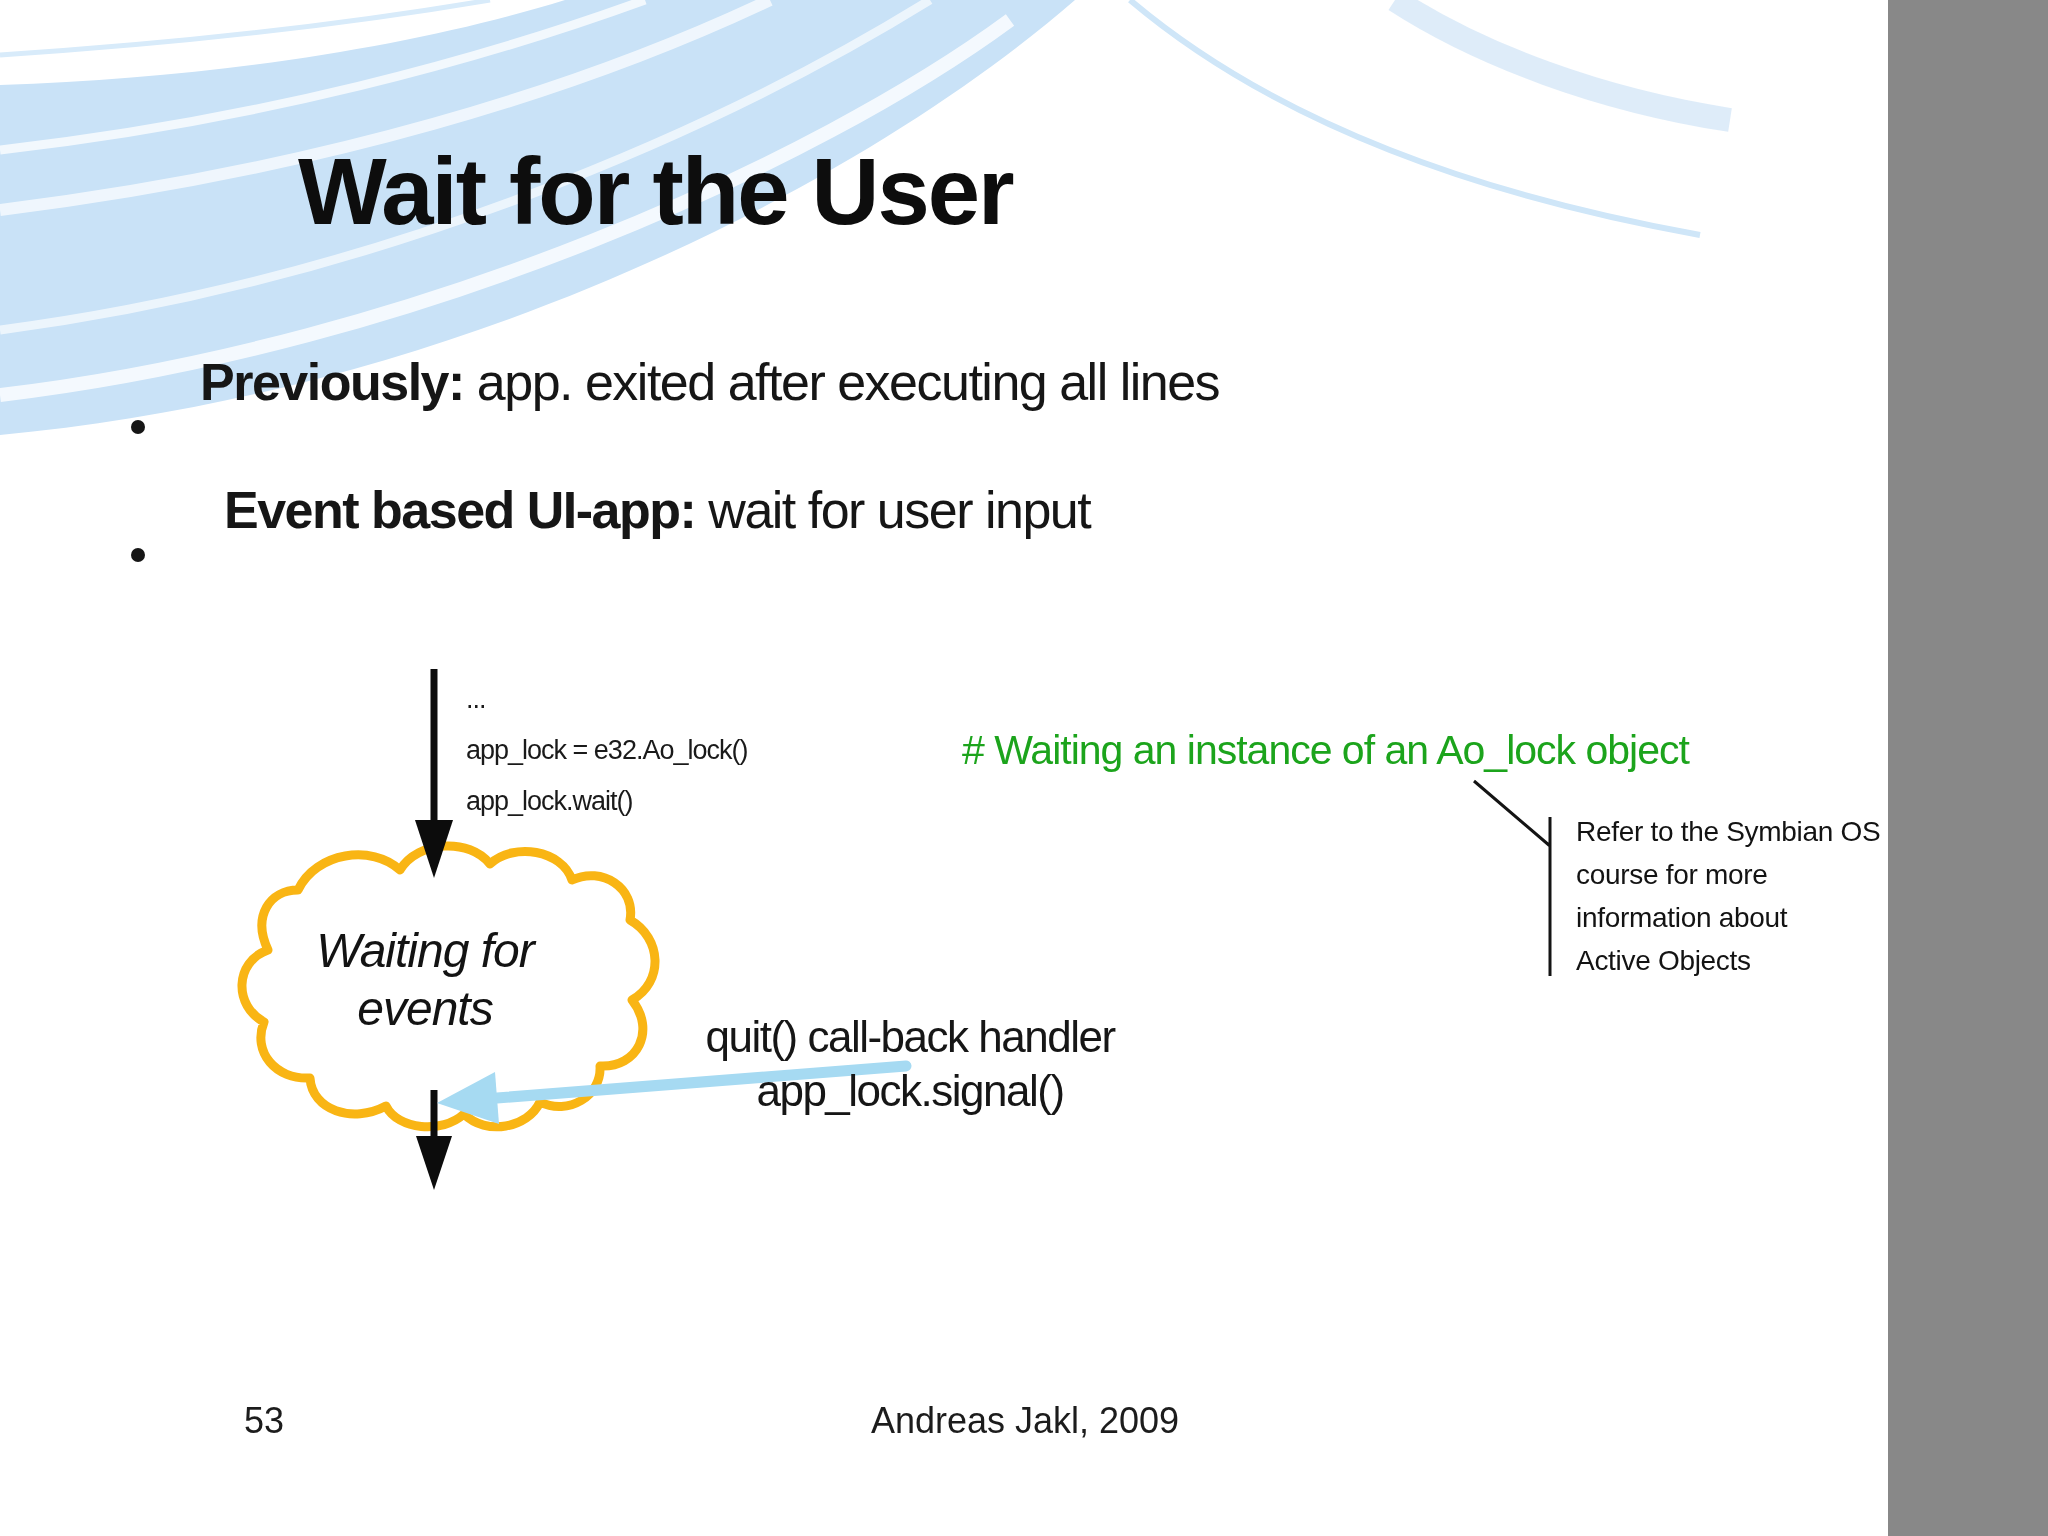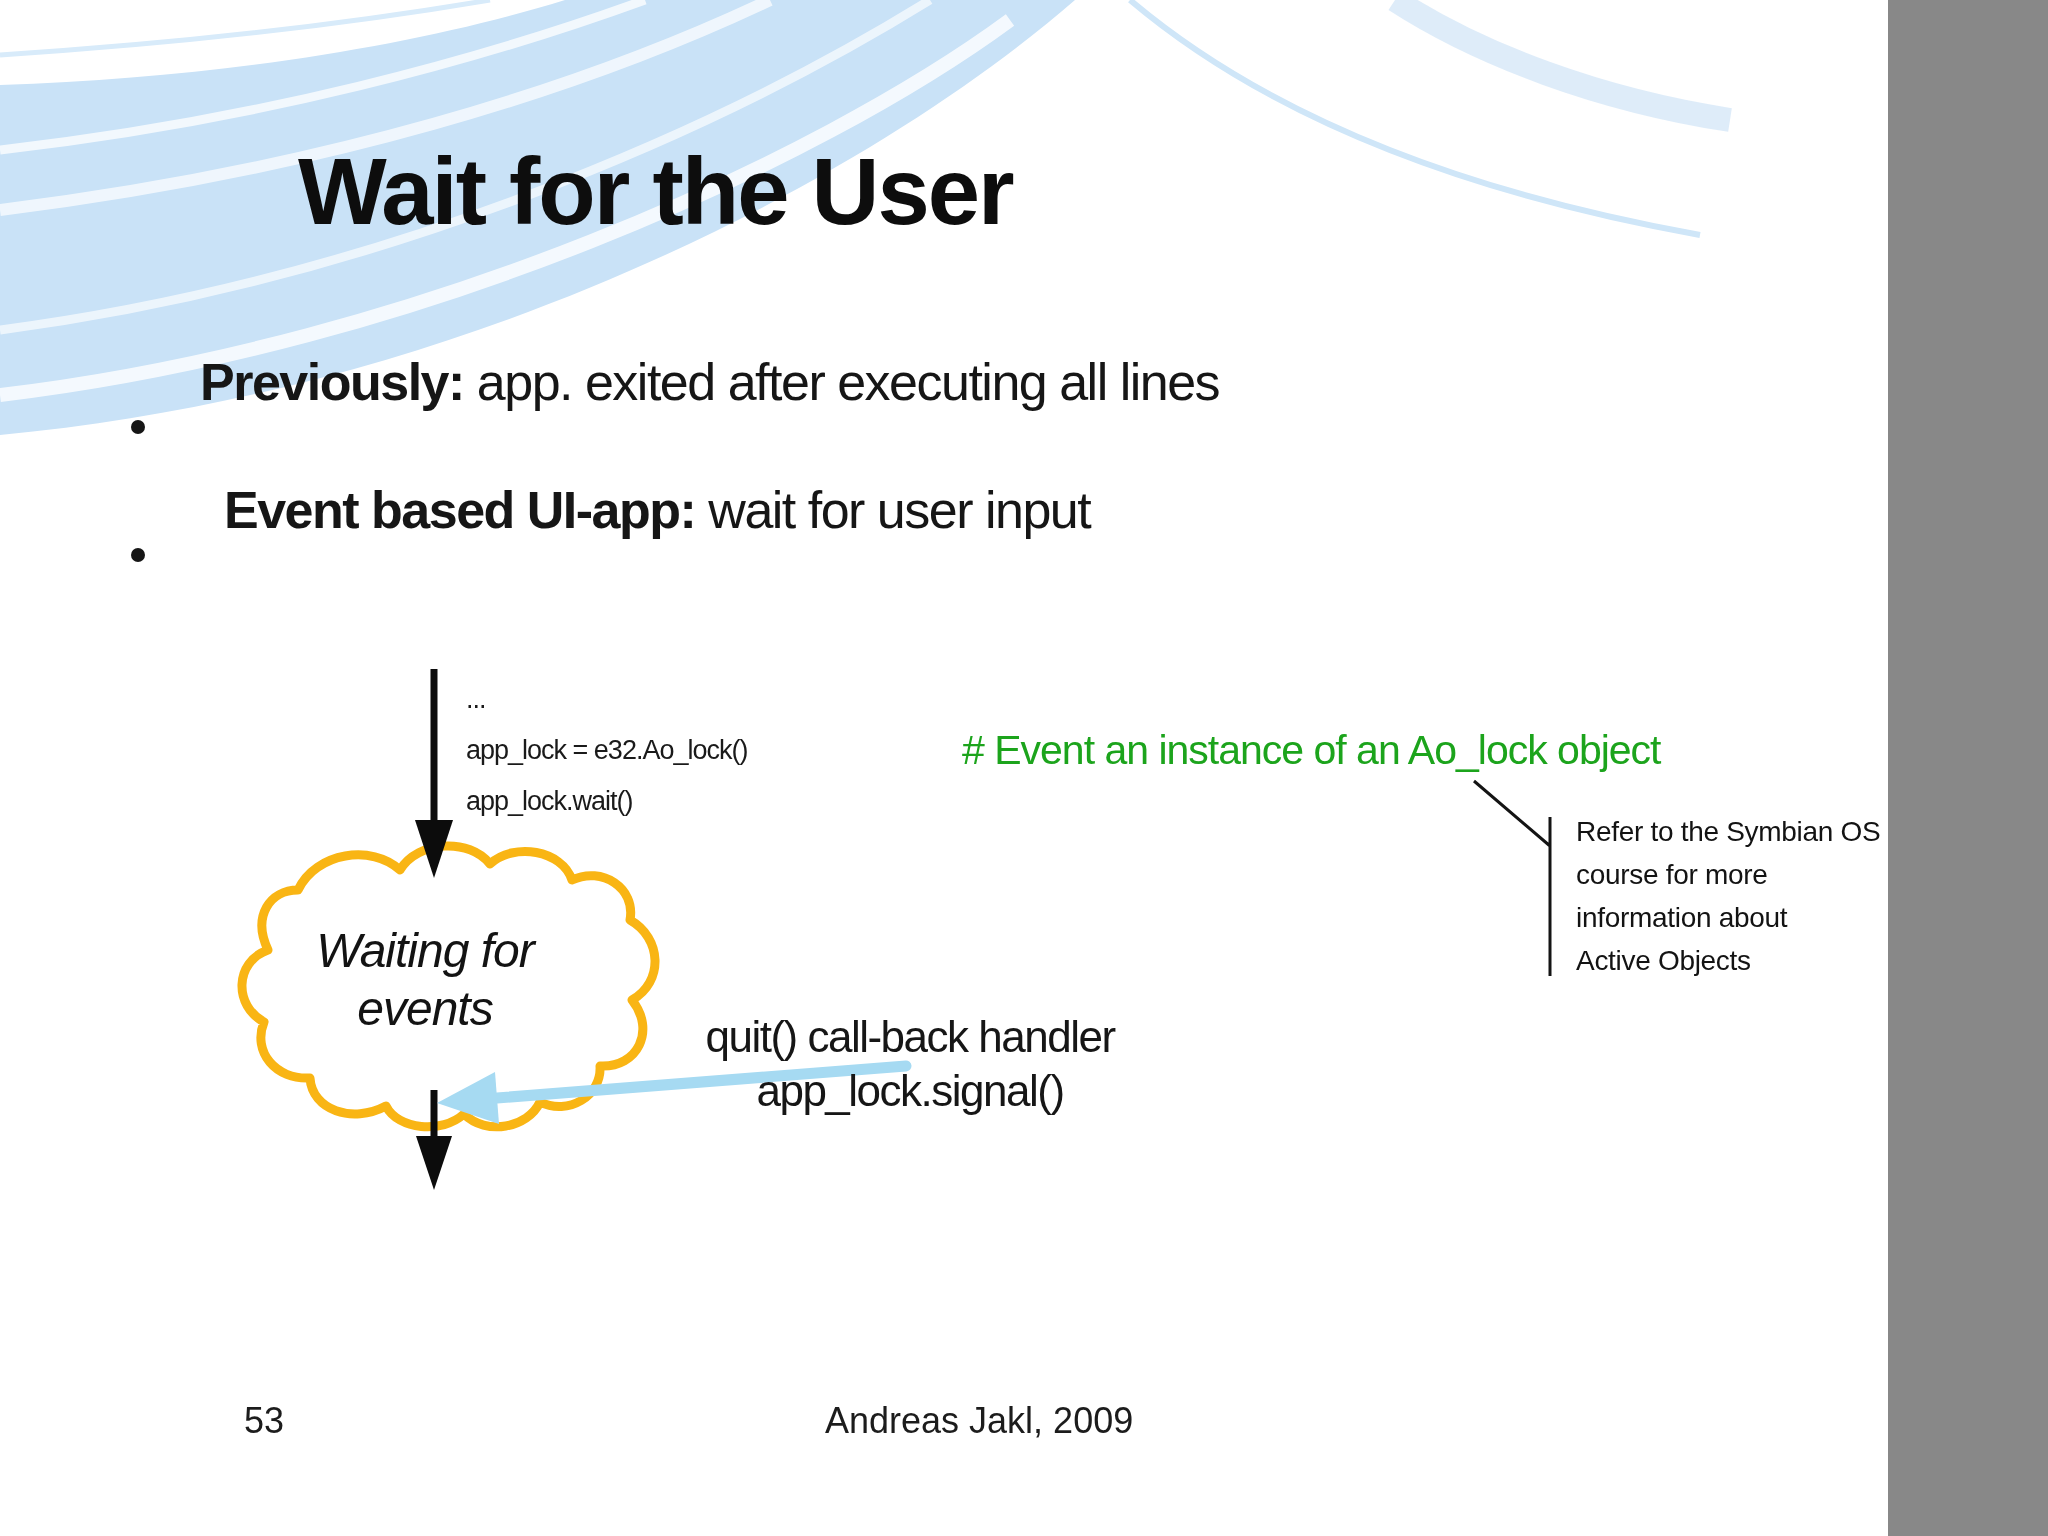--- a/index.html
+++ b/index.html
@@ -51,21 +51,21 @@
   .cloud-label{
     left:270px;top:922px;width:310px;
     text-align:center;font-style:italic;
     font-size:48px;line-height:58px;letter-spacing:-1px;color:#131313;
   }
   .callback-label{
     left:670px;top:1010px;width:480px;
     text-align:center;font-size:44px;line-height:54px;letter-spacing:-1.5px;color:#161616;
   }
   .footer-num{left:244px;top:1400px;font-size:36px;color:#1c1c1c;}
-  .footer-author{left:825px;top:1400px;width:400px;text-align:left;font-size:36px;color:#1c1c1c;white-space:nowrap;}
+  .footer-author{left:825px;top:1400px;width:400px;text-align:center;font-size:36px;color:#1c1c1c;white-space:nowrap;}
 
   .cloud-shape{fill:#ffffff;stroke:var(--cloud-stroke,#F9B514);stroke-width:9;stroke-linejoin:round;stroke-linecap:round;}
   .black-arrow-shaft{stroke:#0c0c0c;stroke-width:7;}
   .black-arrow-head{fill:#0c0c0c;}
   .blue-arrow-shaft{stroke:var(--blue-arrow,#A6DAF2);stroke-width:11;stroke-linecap:round;}
   .blue-arrow-head{fill:var(--blue-arrow,#A6DAF2);}
   .callout-line{stroke:#141414;stroke-width:3;fill:none;}
 </style>
 </head>
 <body>
@@ -123,21 +123,21 @@
   <span class="bullet-dot dot1"></span>
   <div class="txt bullet bullet1"><span class="b">Previously:</span><span> app. exited after executing all lines</span></div>
 
   <span class="bullet-dot dot2"></span>
   <div class="txt bullet bullet2"><span class="b">Event based UI-app:</span><span> wait for user input</span></div>
 
   <div class="txt code"><span>...</span>
 <span>app_lock = e32.Ao_lock()</span>
 <span>app_lock.wait()</span></div>
 
-  <div class="txt comment"># Event an instance of an Ao_lock object</div>
+  <div class="txt comment"># Waiting an instance of an Ao_lock object</div>
 
   <div class="txt note">Refer to the Symbian OS
 course for more
 information about
 Active Objects</div>
 
   <div class="txt cloud-label">Waiting for
 events</div>
 
   <div class="txt callback-label">quit() call-back handler

